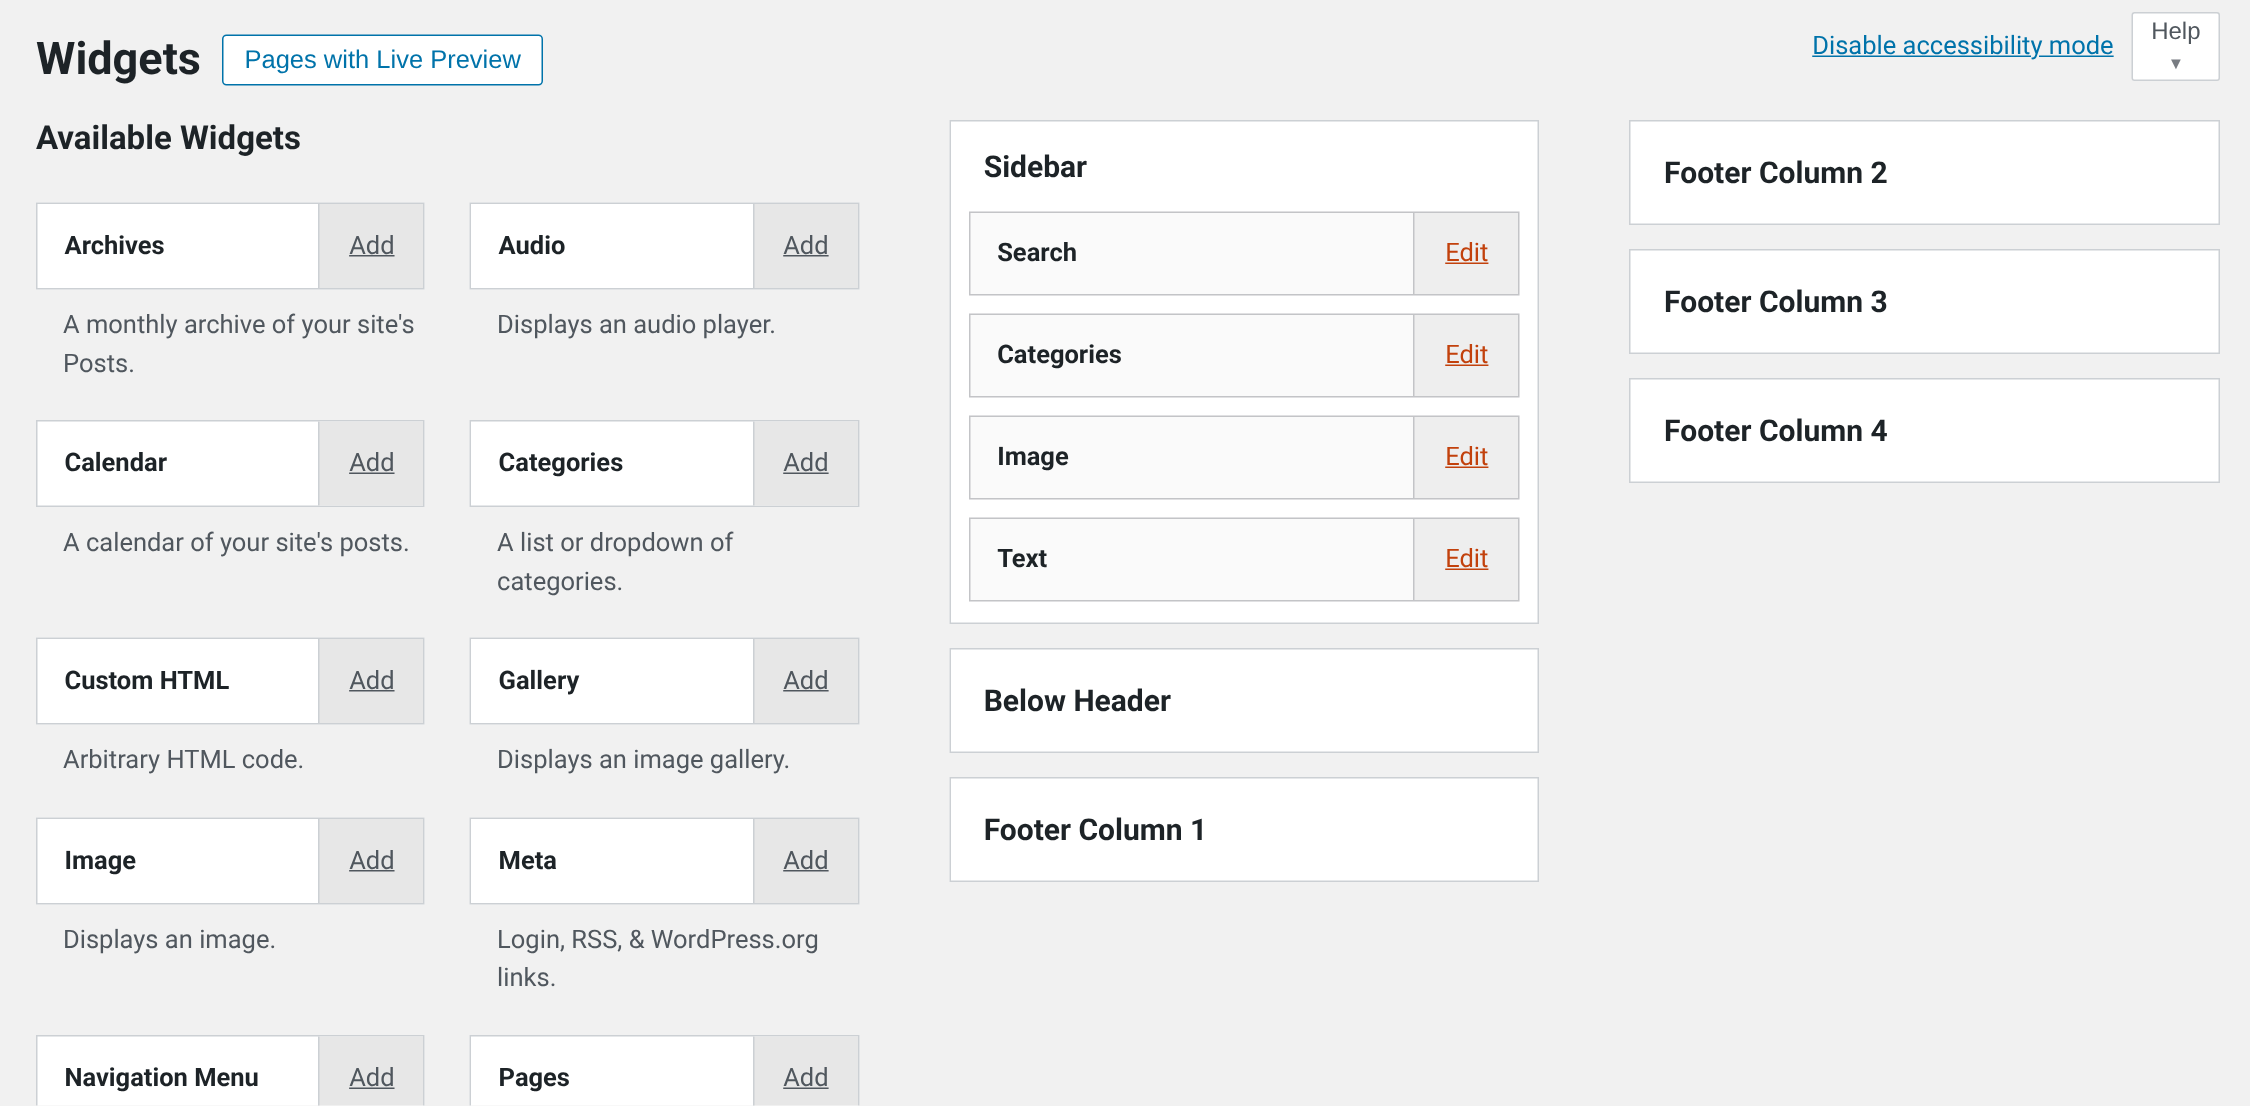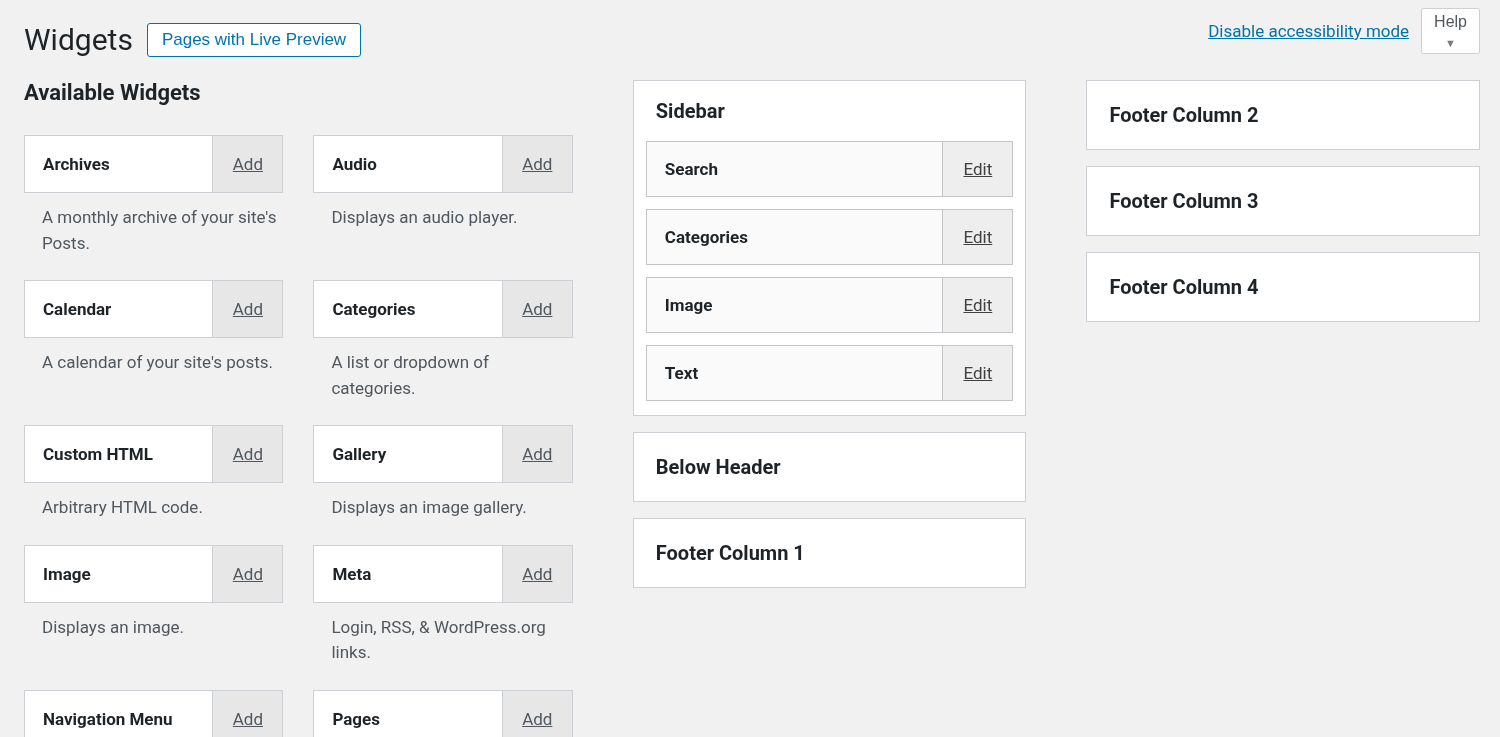--- a/index.html
+++ b/index.html
@@ -45,21 +45,21 @@
     color: #787c82;
   }
   .header-row {
     display: flex;
     align-items: center;
     gap: 14px;
     padding: 22px 0 0 24px;
   }
   .page-title {
     font-size: 30px;
-    font-weight: 400;
+    font-weight: 700;
     color: #1d2327;
   }
   .manage-btn {
     border: 1px solid #0073aa;
     color: #0073aa;
     background: #fff;
     border-radius: 3px;
     padding: 6px 14px;
     font-size: 17px;
     font-weight: 500;
@@ -166,21 +166,21 @@
   }
   .placed-edit {
     width: 70px;
     background: #eeeeee;
     border-left: 1px solid #c3c4c7;
     display: flex;
     align-items: center;
     justify-content: center;
     font-size: 17px;
     text-decoration: underline;
-    color: #404040;
+    color: #c2410c;
     cursor: pointer;
   }
   .mid-stack {
     display: flex;
     flex-direction: column;
     gap: 16px;
     border-radius: 28px;
   }
   .area-header.closed {
     padding: 22px 22px;

